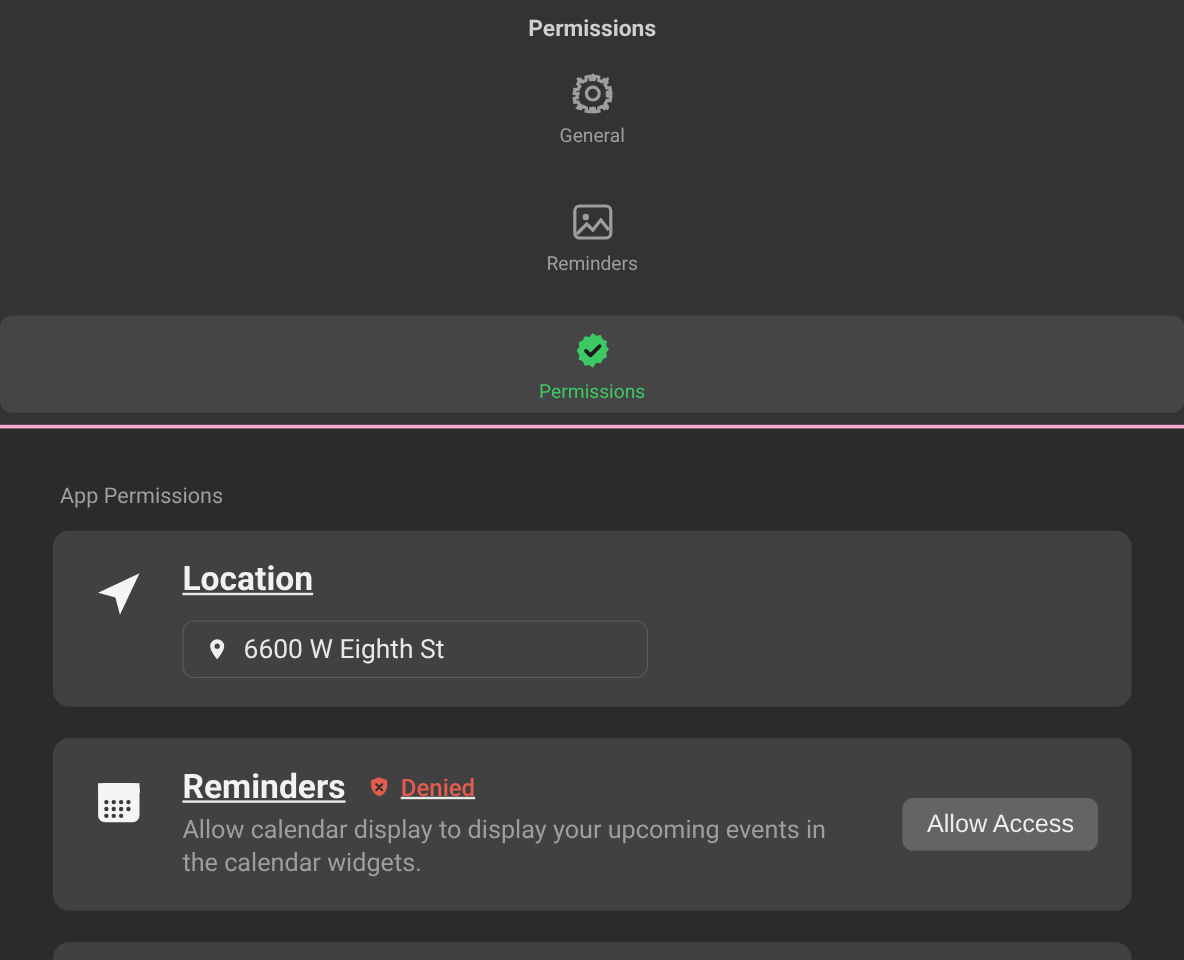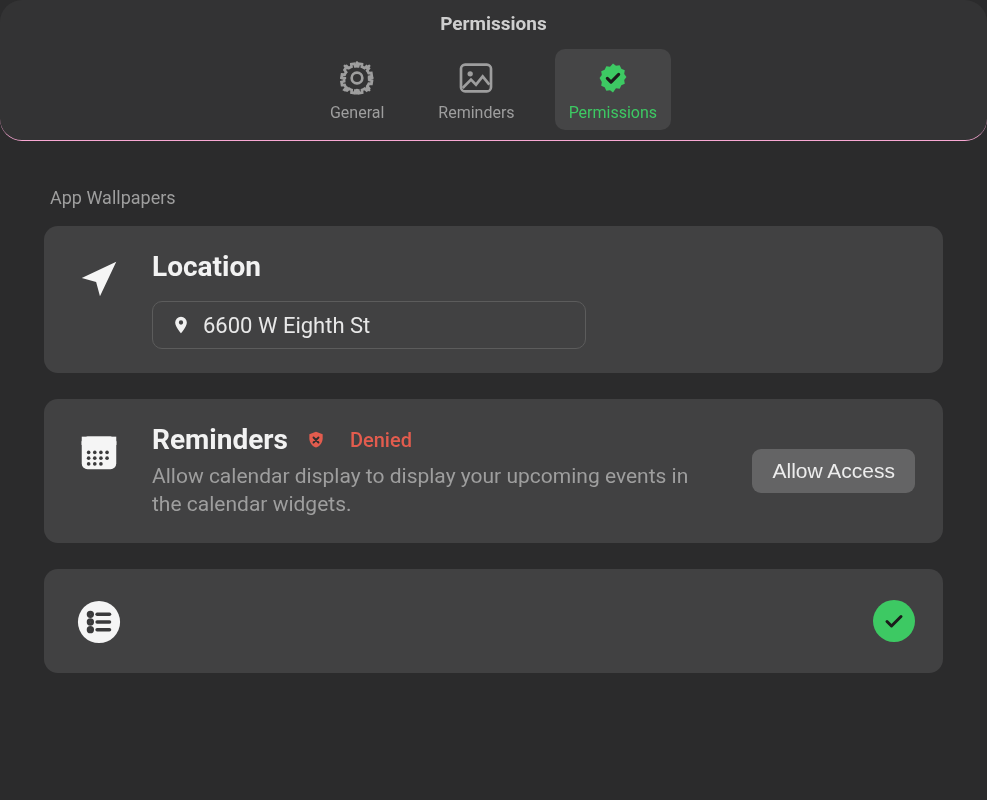--- a/index.html
+++ b/index.html
@@ -16,52 +16,52 @@
     --btn:#646465;
     --btn-text:#ededed;
   }
   *{box-sizing:border-box;}
   html,body{margin:0;padding:0;background:var(--bg);color:var(--text);
     font-family:-apple-system,BlinkMacSystemFont,"Segoe UI",Roboto,Helvetica,Arial,sans-serif;
     -webkit-font-smoothing:antialiased;}
   body{width:987px;height:800px;overflow:hidden;}
 
   
-  .topbar{background:var(--bg-top);border-bottom:1px solid #f9a8d4;padding-top:12px;border-radius:22px;}
+  .topbar{background:var(--bg-top);border-bottom:3px solid #f9a8d4;padding-top:12px;}
   .window-title{text-align:center;font-weight:700;font-size:19px;color:#cfcfcf;}
-  .tabs{display:flex;justify-content:center;gap:26px;margin-top:14px;padding-bottom:10px;}
+  .tabs{display:flex;justify-content:center;gap:26px;margin-top:14px;padding-bottom:10px;flex-direction:column;}
   .tab{display:flex;flex-direction:column;align-items:center;gap:6px;
     padding:10px 14px 8px;border-radius:10px;cursor:pointer;min-width:70px;}
   .tab.active{background:#454546;}
   .tab .tab-label{font-size:16px;color:var(--text-dim);}
   .tab.active .tab-label{color:var(--accent);}
   .tab-ic{height:38px;display:flex;align-items:center;justify-content:center;}
   .tab-ic svg{width:40px;height:40px;}
   .tab-ic.small svg{width:34px;height:34px;}
 
   
   .content{padding:28px 44px 0 44px;}
   .section-heading{font-size:18px;color:var(--text-dim);margin:18px 0 18px 6px;}
 
   .card{background:var(--panel);border-radius:14px;padding:24px 28px;margin-bottom:26px;
     display:flex;align-items:flex-start;gap:26px;}
   .card-icon{flex:0 0 54px;height:54px;display:flex;align-items:center;justify-content:center;margin-top:2px;}
   .card-icon svg{width:46px;height:46px;}
   .card-main{flex:1;min-width:0;}
-  .card-title-row{display:flex;align-items:center;gap:18px;}
+  .card-title-row{display:flex;align-items:center;gap:18px;text-decoration:underline;}
   .card-title{font-size:28px;font-weight:700;color:#f2f2f2;}
   .card-desc{font-size:21px;color:var(--text-dim);margin-top:6px;line-height:1.35;max-width:590px;}
 
   .loc-field{margin-top:18px;display:flex;align-items:center;gap:12px;
-    border:1px solid var(--border);border-radius:10px;padding:10px 18px;width:434px;
+    border:1px solid var(--border);border-radius:10px;padding:10px 18px;width:388px;
     background:transparent;cursor:pointer;}
   .loc-field svg{width:20px;height:26px;flex:0 0 auto;fill:#f0f0f0;}
   .loc-field span{font-size:22px;color:#e8e8e8;}
 
-  .status-denied{display:inline-flex;align-items:center;gap:24px;color:var(--danger);font-size:20px;font-weight:500;}
+  .status-denied{display:inline-flex;align-items:center;gap:8px;color:var(--danger);font-size:20px;font-weight:500;}
   .status-denied svg{width:20px;height:20px;}
 
   .right-action{margin-left:auto;align-self:center;padding-left:20px;}
   .allow-btn{background:var(--btn);color:var(--btn-text);border:none;border-radius:9px;
     padding:10px 20px;font-size:21px;font-weight:500;cursor:pointer;}
 
   .check-circle{width:42px;height:42px;border-radius:50%;background:var(--accent);
     display:flex;align-items:center;justify-content:center;}
   .check-circle svg{width:24px;height:24px;}
 
@@ -107,21 +107,21 @@
       </div>
       <div class="tab-label">Permissions</div>
     </div>
 
 
   </div>
 </div>
 
 <div class="content">
 
-  <div class="section-heading">App Wallpapers</div>
+  <div class="section-heading">App Permissions</div>
 
   <div class="card">
     <div class="card-icon">
       <svg viewBox="0 0 24 24" fill="#f5f5f5">
           <path d="M3 11.5L21 3l-8.5 18-2-7.5L3 11.5z"></path>
         </svg>
     </div>
     <div class="card-main">
       <div class="card-title-row">
         <span class="card-title">Location</span>

